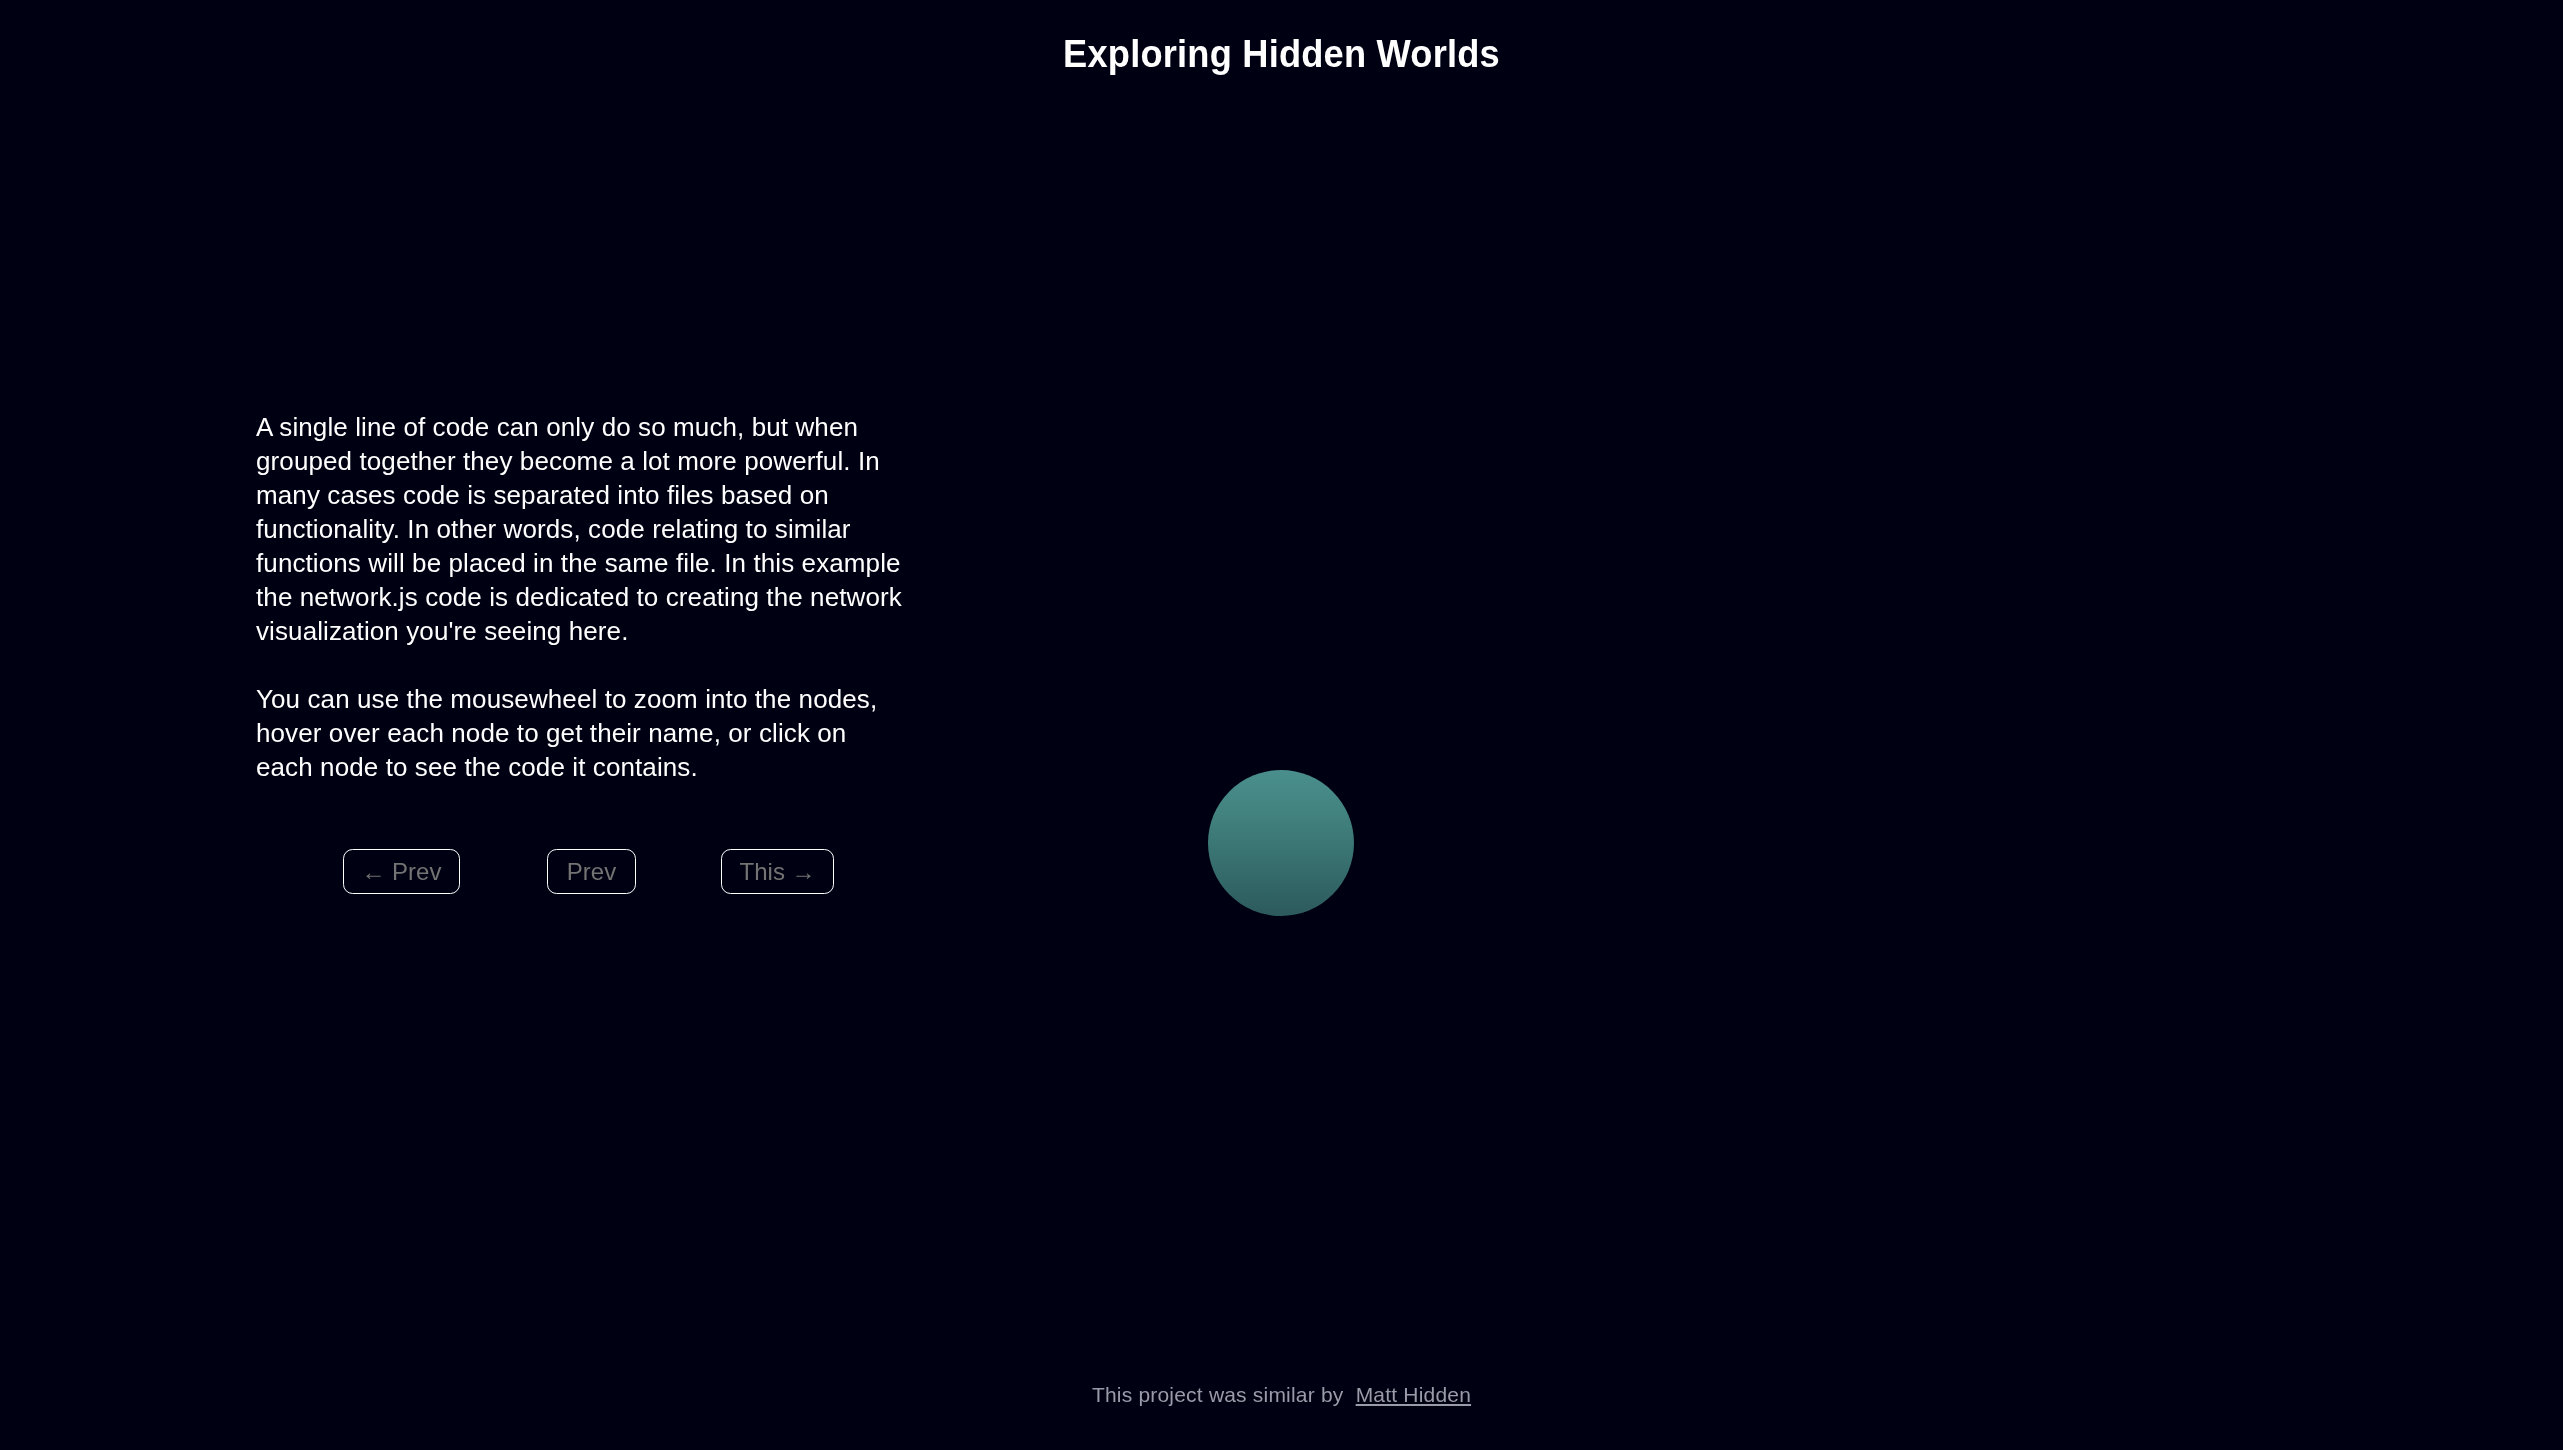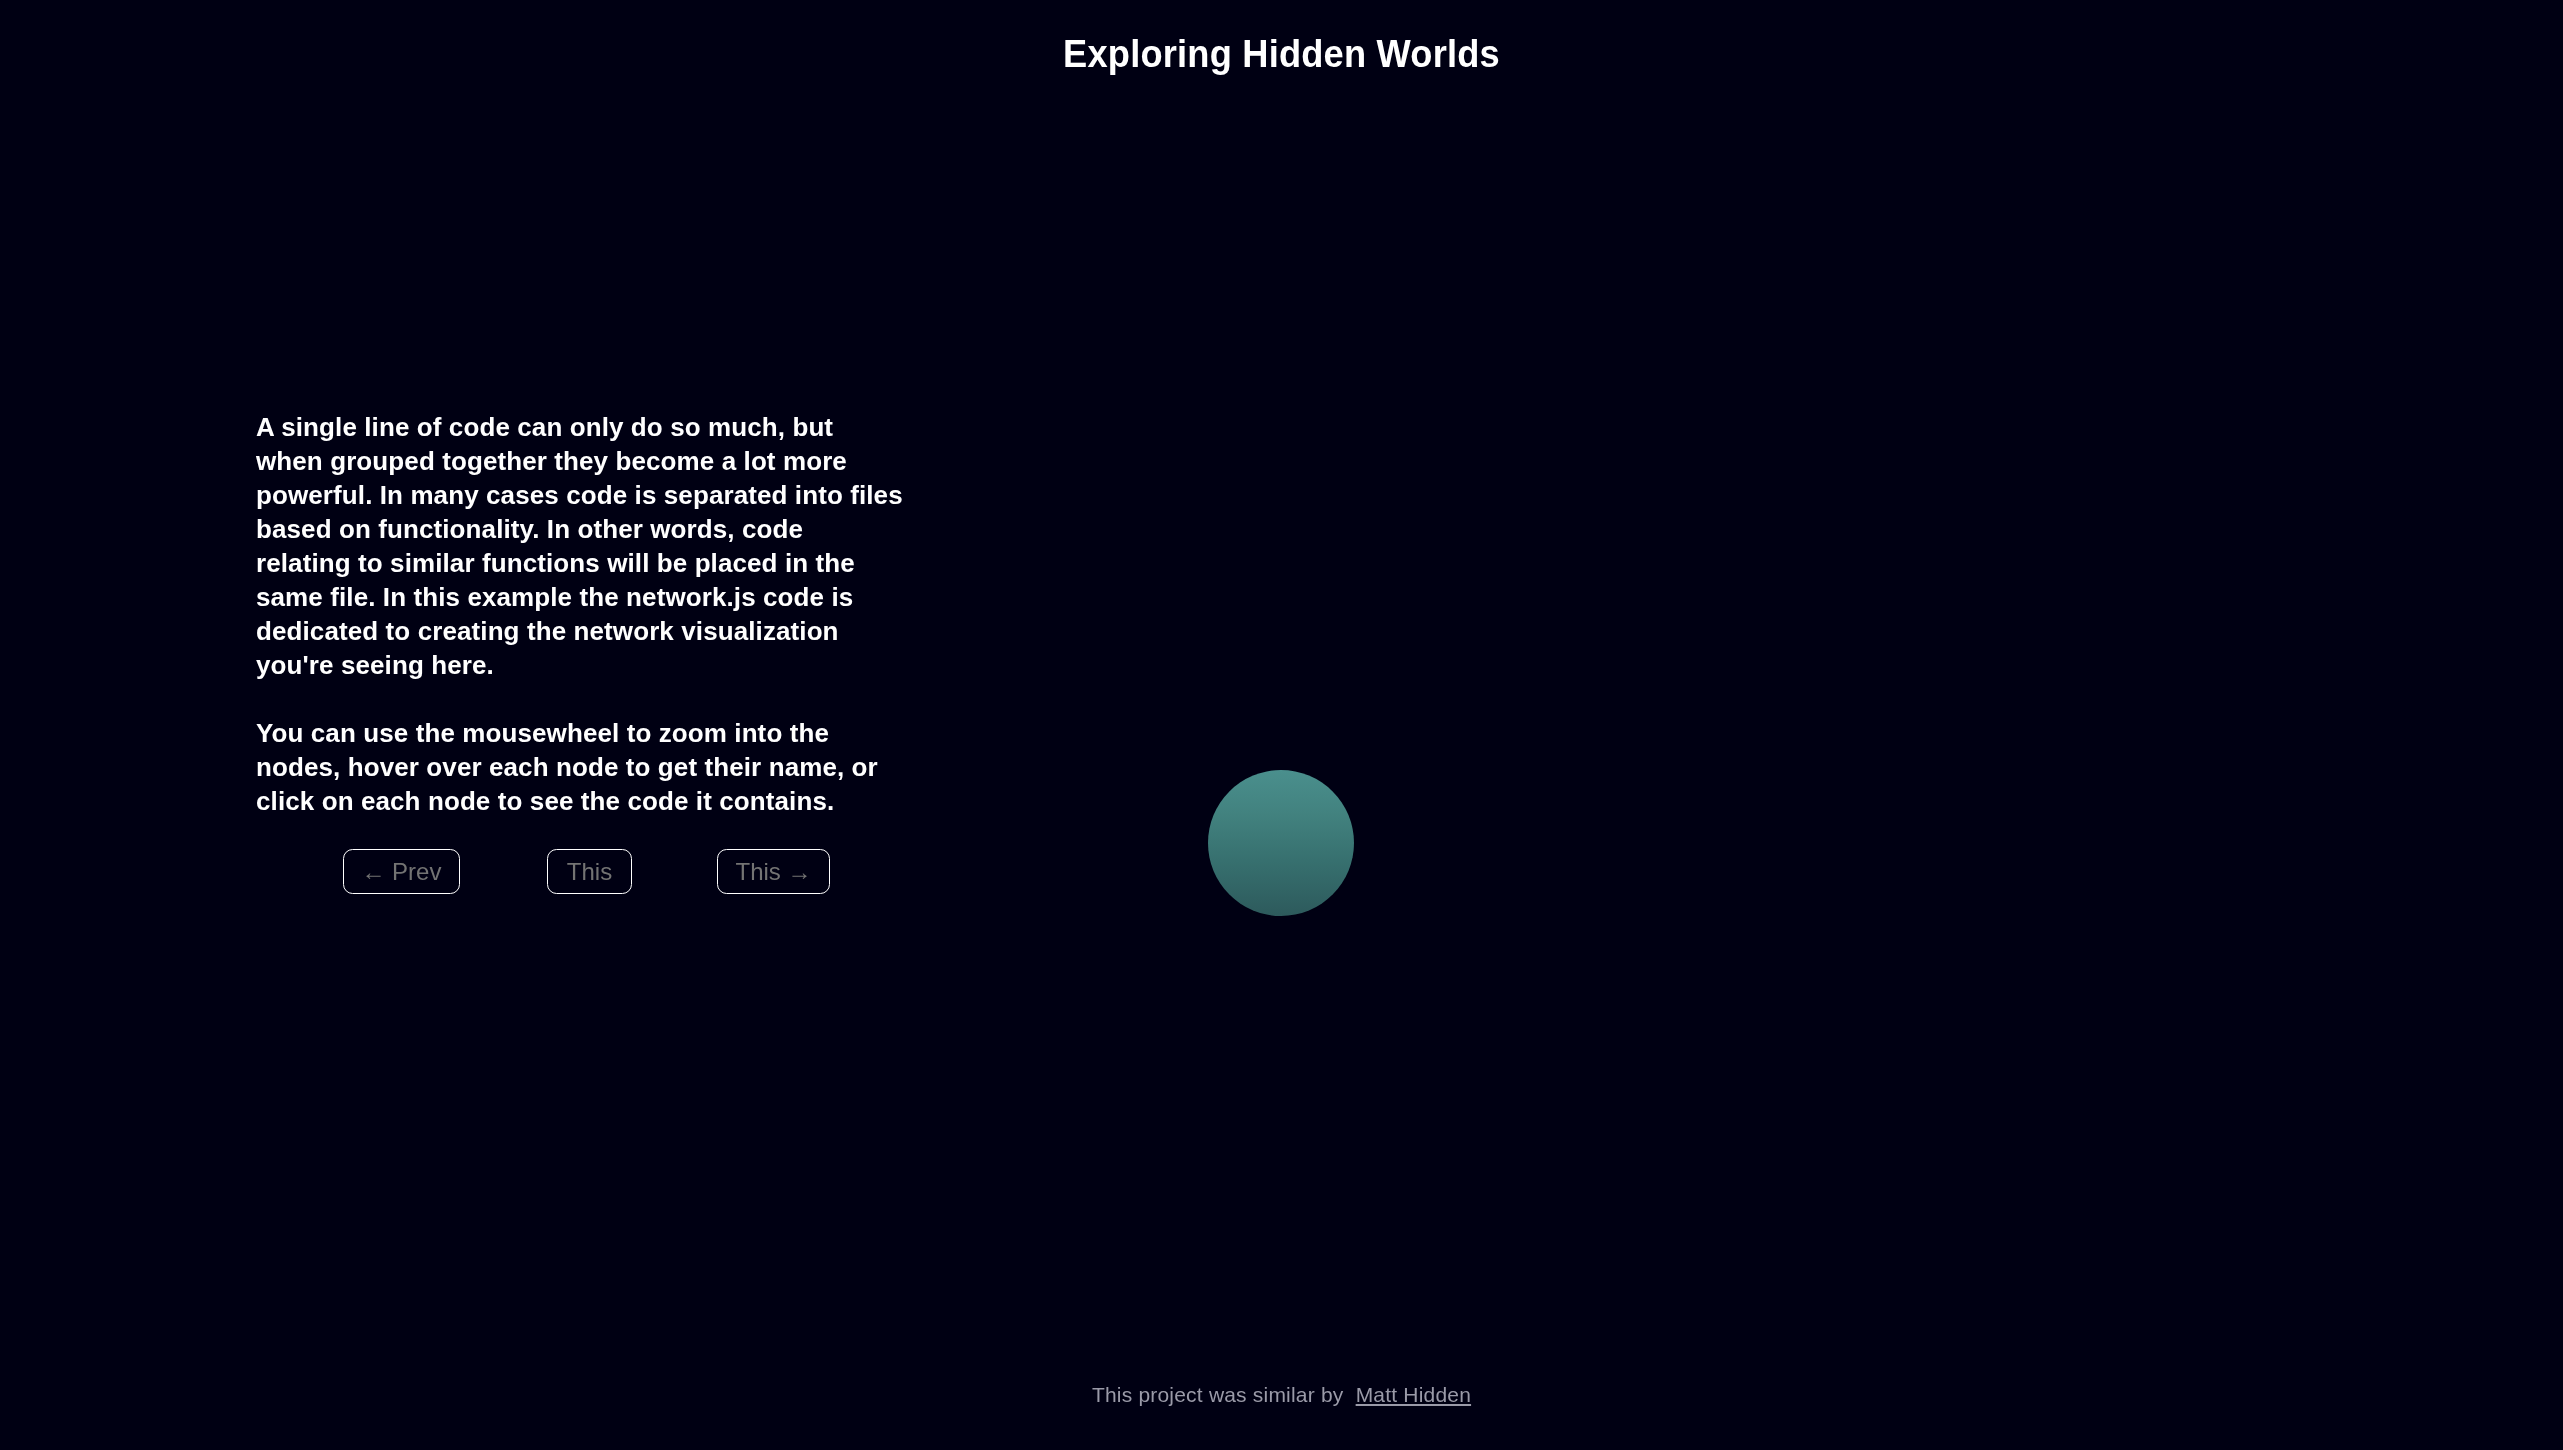--- a/index.html
+++ b/index.html
@@ -57,21 +57,20 @@
     left: 256px;
     top: 410px;
     width: 649px;
   }
 
   .narration-text {
     font-size: 26px;
     line-height: 34px;
     color: #ffffff;
     letter-spacing: 0.1px;
-    font-weight: bold;
   }
 
   .narration-text + .narration-text {
     margin-top: 34px;
   }
 
   
   .nav-buttons {
     position: absolute;
     left: 87px;
@@ -130,21 +129,21 @@
 <div class="narration-panel">
 
   <p class="narration-text">A single line of code can only do so much, but when grouped together they become a lot more powerful. In many cases code is separated into files based on functionality. In other words, code relating to similar functions will be placed in the same file. In this example the network.js code is dedicated to creating the network visualization you're seeing here.</p>
 
   <p class="narration-text">You can use the mousewheel to zoom into the nodes, hover over each node to get their name, or click on each node to see the code it contains.</p>
 
   <div class="nav-buttons">
 
     <button class="nav-btn prev">← Prev</button>
 
-    <button class="nav-btn skip">This</button>
+    <button class="nav-btn skip">Prev</button>
 
     <button class="nav-btn next">This →</button>
   </div>
 </div>
 
 <div class="site-footer">
   <span>This project was similar by</span>
   <span>&nbsp;</span><a class="footer-link">Matt Hidden</a>
 </div>
 

